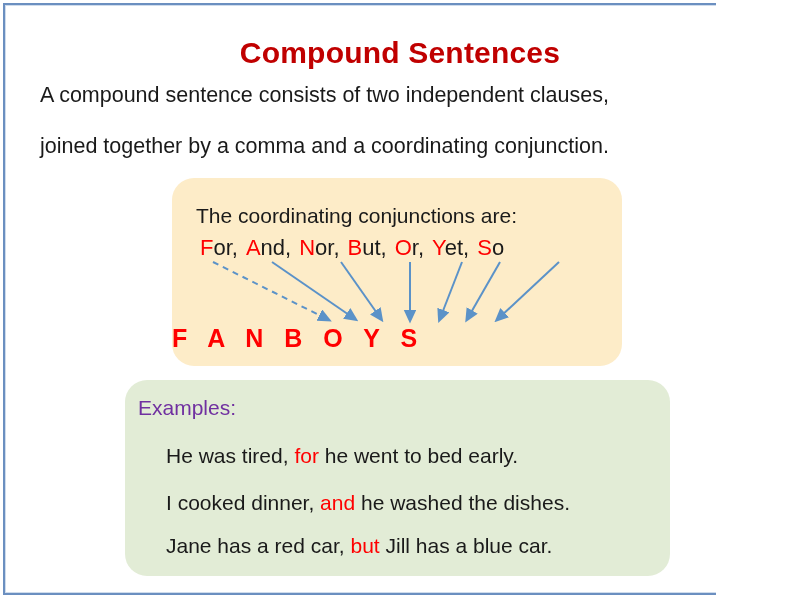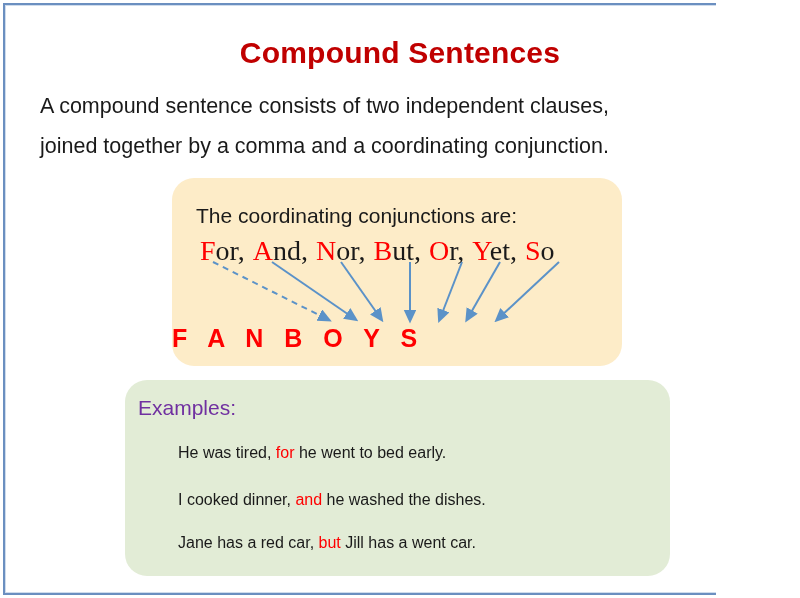--- a/index.html
+++ b/index.html
@@ -50,21 +50,21 @@
     letter-spacing: 0.2px;
   }
 
   .intro-line {
     position: absolute;
     left: 40px;
     font-size: 21.5px;
     color: #1a1a1a;
     white-space: nowrap;
   }
-  #intro-line-1 { top: 94px; }
+  #intro-line-1 { top: 83px; }
   #intro-line-2 { top: 134px; }
 
   
   #fanboys-box {
     position: absolute;
     left: 172px;
     top: 178px;
     width: 450px;
     height: 188px;
     background: #fdecc8;
@@ -75,24 +75,23 @@
     left: 196px;
     top: 204px;
     font-size: 21px;
     color: #1a1a1a;
     white-space: nowrap;
   }
   #conjunctions {
     position: absolute;
     left: 200px;
     top: 235px;
-    font-size: 28px;
+    font-size: 22px;
     color: #1a1a1a;
     white-space: nowrap;
-    font-family: Liberation Serif, serif;
   }
   #conjunctions .cap { color: #FF0000; }
   #conjunctions .gap { display: inline-block; width: 8px; }
 
   #fanboys-word {
     position: absolute;
     left: 172px;
     top: 324px;
     width: 450px;
     font-size: 25px;
@@ -123,22 +122,22 @@
   #examples-label {
     position: absolute;
     left: 138px;
     top: 396px;
     font-size: 21px;
     color: #7030A0;
     white-space: nowrap;
   }
   .example-line {
     position: absolute;
-    left: 178px;
-    font-size: 16px;
+    left: 166px;
+    font-size: 21px;
     color: #1a1a1a;
     white-space: nowrap;
   }
   .example-line .conj { color: #FF0000; }
   #example-line-0 { top: 444px; }
   #example-line-1 { top: 491px; }
   #example-line-2 { top: 534px; }
 </style>
 </head>
 <body>
@@ -176,15 +175,15 @@
     </g>
   </svg>
 
   <div id="fanboys-word">F A N B O Y S</div>
 
   <div id="examples-box"></div>
   <div id="examples-label">Examples:</div>
 
   <div class="example-line" id="example-line-0"><span>He was tired, </span><span class="conj">for</span><span> he went to bed early.</span></div>
   <div class="example-line" id="example-line-1"><span>I cooked dinner, </span><span class="conj">and</span><span> he washed the dishes.</span></div>
-  <div class="example-line" id="example-line-2"><span>Jane has a red car, </span><span class="conj">but</span><span> Jill has a went car.</span></div>
+  <div class="example-line" id="example-line-2"><span>Jane has a red car, </span><span class="conj">but</span><span> Jill has a blue car.</span></div>
 
 </div>
 
 </body></html>

